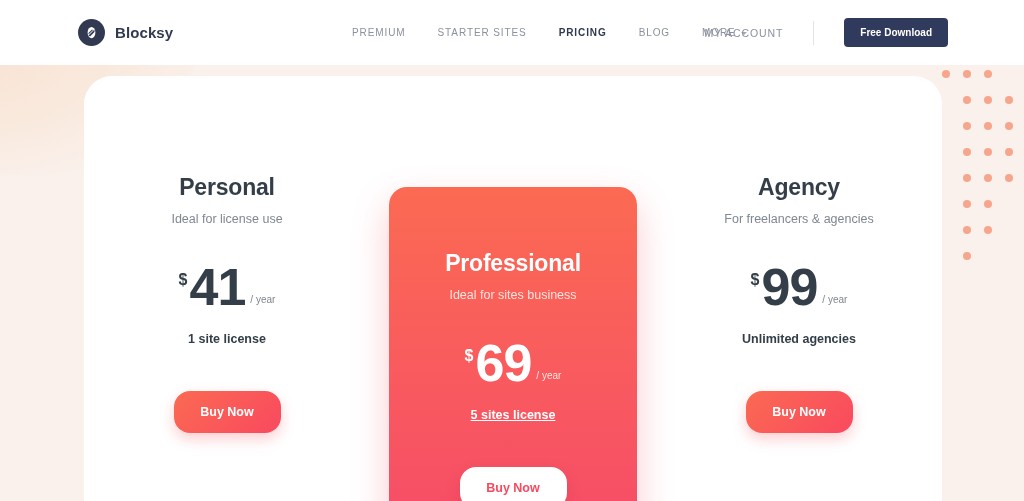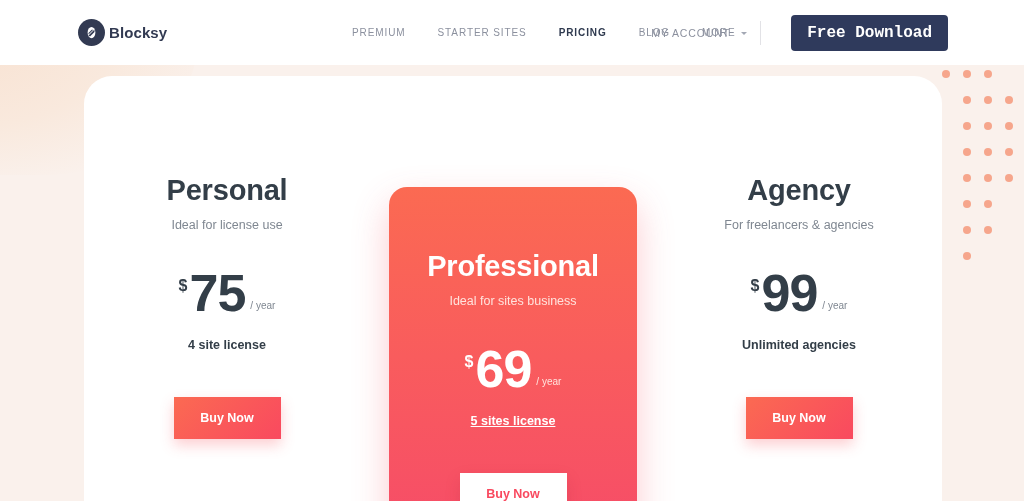--- a/index.html
+++ b/index.html
@@ -35,21 +35,21 @@
     display: flex;
     align-items: center;
     z-index: 40;
   }
 
   .brand {
     position: absolute;
     left: 78px;
     display: flex;
     align-items: center;
-    gap: 4px;
+    gap: 10px;
     cursor: pointer;
   }
   .brand-mark {
     width: 27px; height: 27px;
     border-radius: 50%;
     background: #323a52;
     display: flex;
     align-items: center;
     justify-content: center;
     flex: none;
@@ -115,28 +115,28 @@
   }
   .header-divider {
     width: 1px;
     height: 24px;
     background: #e2e2e6;
     margin-right: 18px;
   }
   .download-btn {
     background: #2f3a5c;
     color: #ffffff;
-    font-size: 16px;
+    font-size: 10px;
     font-weight: bold;
     padding: 9px 16px;
     border-radius: 4px;
     border: none;
     cursor: pointer;
     white-space: nowrap;
-    font-family: Liberation Mono, monospace;
+    font-family: Liberation Sans, sans-serif;
   }
 
   
   .hero {
     position: absolute;
     top: 65px; left: 0;
     width: 1024px;
     height: 436px;
     background: #faf1ec;
     overflow: hidden;
@@ -201,21 +201,21 @@
   
   .plan-inner {
     width: 100%;
     padding-top: 100px;
     display: flex;
     flex-direction: column;
     align-items: center;
   }
 
   .plan-name {
-    font-size: 29px;
+    font-size: 23px;
     font-weight: bold;
     color: #333e48;
     letter-spacing: -.2px;
     line-height: 1;
   }
   .plan-tagline {
     margin-top: 14px;
     font-size: 12.5px;
     color: #7f8791;
     line-height: 1;
@@ -258,21 +258,21 @@
     font-weight: bold;
     color: #333e48;
     line-height: 1;
   }
 
   .buy-btn {
     margin-top: 45px;
     width: 107px;
     height: 42px;
     border: none;
-    border-radius: 0;
+    border-radius: 16px;
     background: linear-gradient(135deg, #fb6a52 0%, #f9495f 100%);
     color: #ffffff;
     font-size: 12.5px;
     font-weight: bold;
     cursor: pointer;
     font-family: "Liberation Sans", sans-serif;
     box-shadow: 0 6px 14px rgba(249,78,90,0.28);
   }
 
   
@@ -379,24 +379,24 @@
 
     <div class="panel">
       <div class="pricing-row">
 
         <div class="plan">
           <div class="plan-inner">
             <div class="plan-name">Personal</div>
             <div class="plan-tagline">Ideal for license use</div>
             <div class="price-line">
               <span class="price-currency">$</span>
-              <span class="price-amount">75</span>
+              <span class="price-amount">41</span>
               <span class="price-period">/ year</span>
             </div>
-            <div class="plan-license">4 site license</div>
+            <div class="plan-license">1 site license</div>
             <button class="buy-btn">Buy Now</button>
           </div>
         </div>
 
         <div class="plan is-featured">
           <div class="featured-card">
             <div class="plan-name">Professional</div>
             <div class="plan-tagline">Ideal for sites business</div>
             <div class="price-line">
               <span class="price-currency">$</span>

